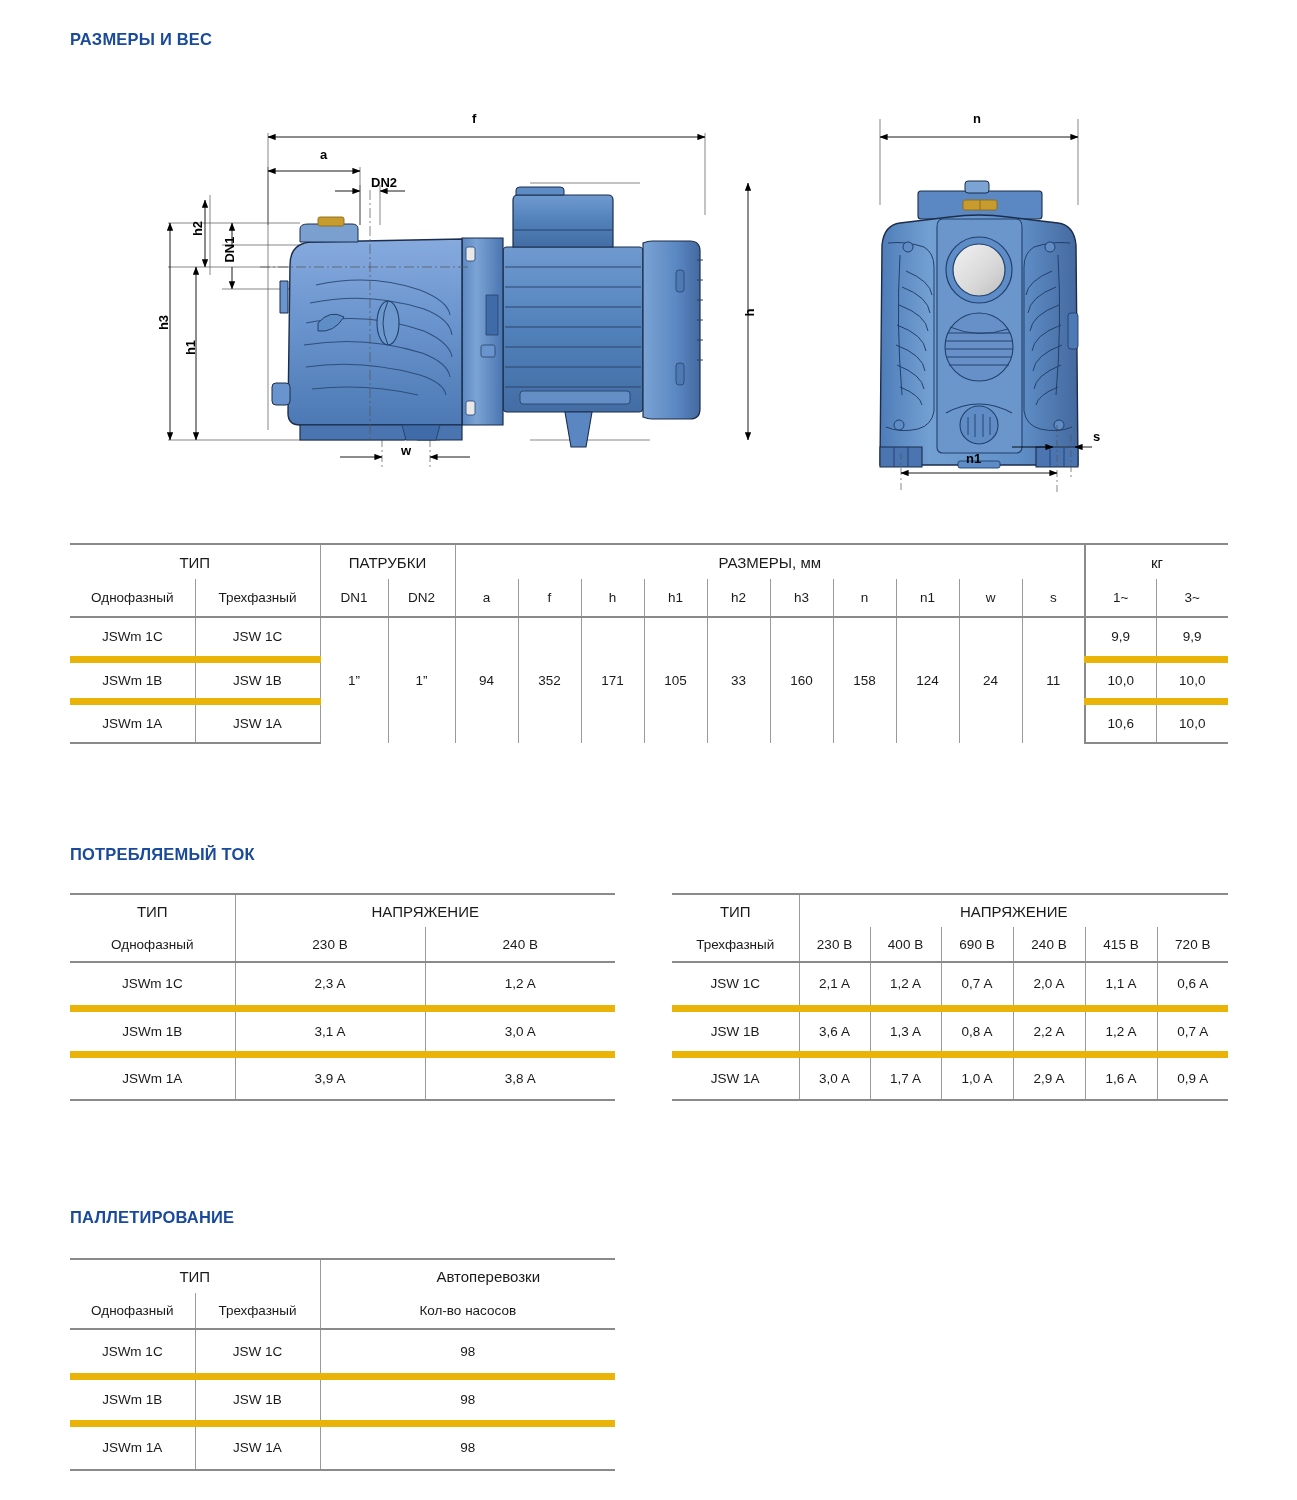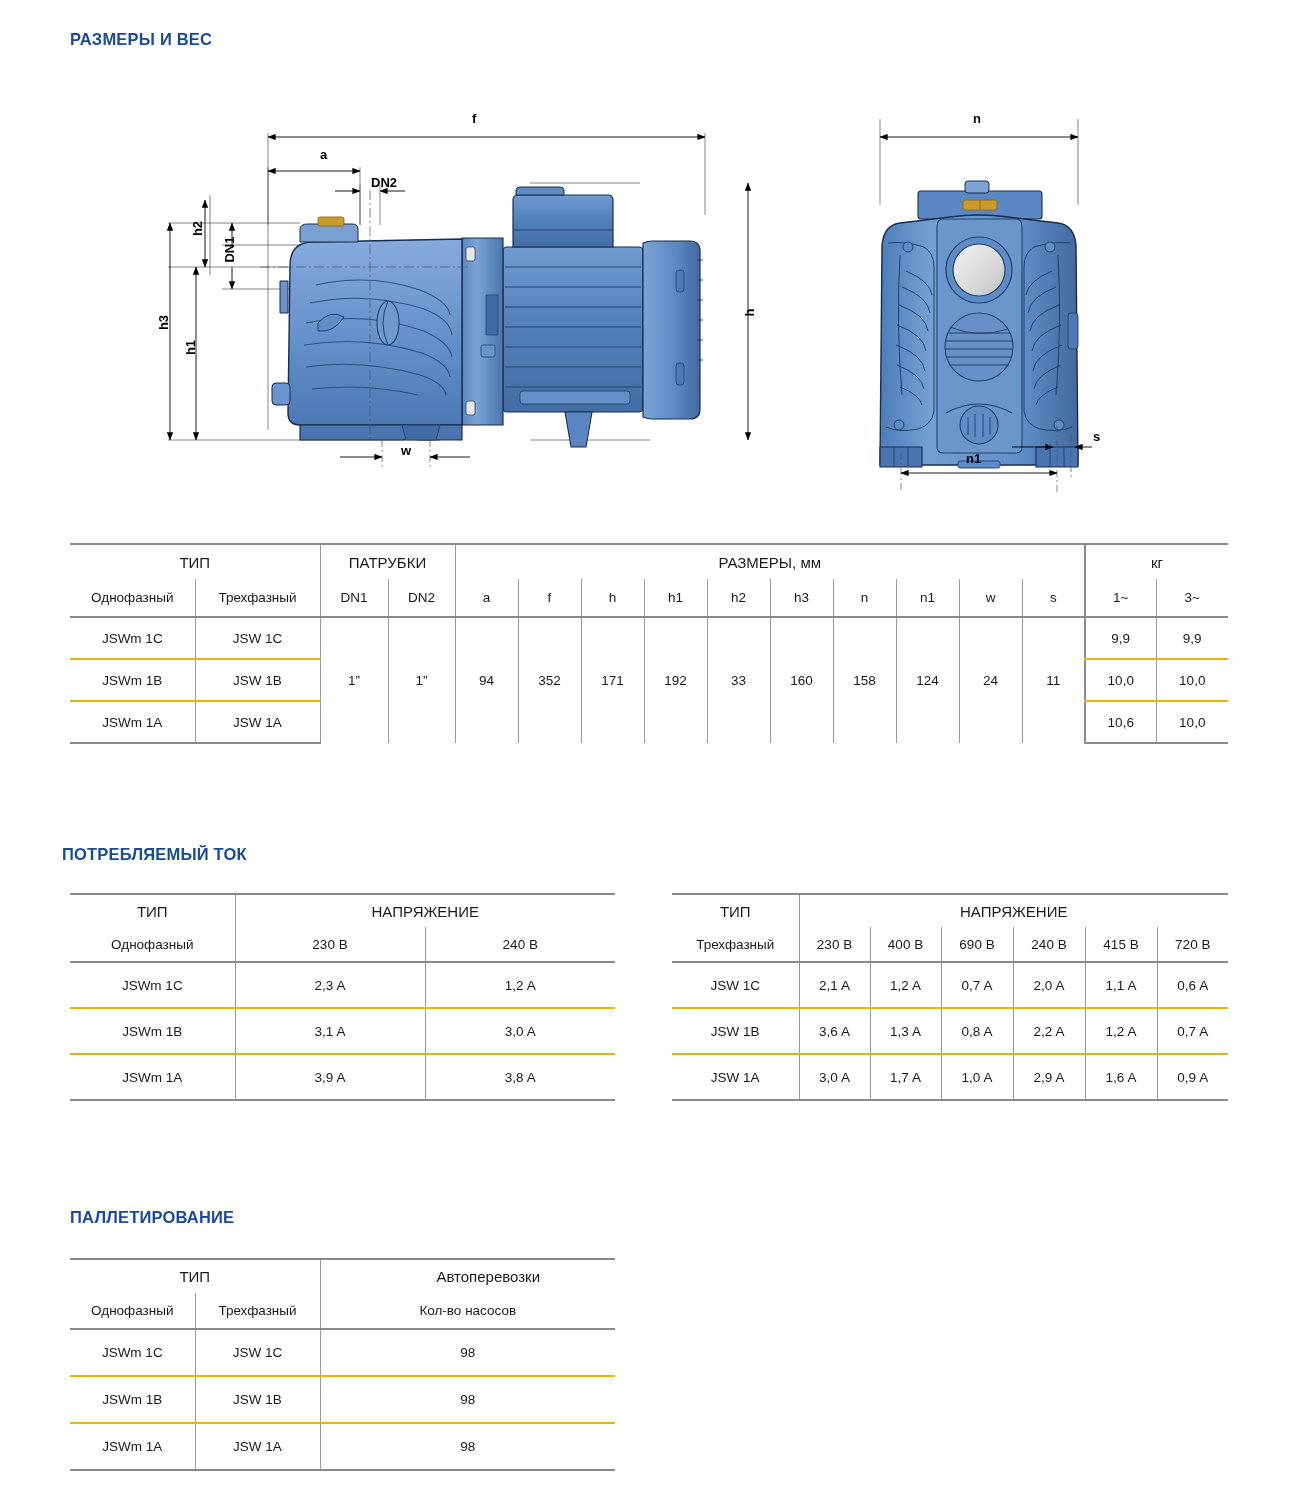--- a/index.html
+++ b/index.html
@@ -18,39 +18,39 @@
 
   
   .sec-heading {
     position: absolute;
     font-size: 16.5px;
     font-weight: bold;
     letter-spacing: .2px;
     color: #1a4a9c;
   }
   #h-dim  { left: 70px; top: 30px; }
-  #h-cur  { left: 62px; top: 845px; }
+  #h-cur  { left: 70px; top: 845px; }
   #h-pal  { left: 70px; top: 1208px; }
 
   
   table.dt {
     position: absolute;
     border-collapse: collapse;
     font-size: 13.5px;
   }
   table.dt td, table.dt th {
     padding: 0;
     text-align: center;
     vertical-align: middle;
     font-weight: normal;
     background: #fff;
   }
   .b-top    { border-top: 2.5px solid #8a8a8a; }
   .b-bot    { border-bottom: 2.5px solid #8a8a8a; }
-  .b-botthin{ border-bottom: 2px solid #eab308; }
+  .b-botthin{ border-bottom: 7px solid #eab308; }
   .b-l      { border-left: 1px solid #9a9a9a; }
   .b-l-th   { border-left: 2.5px solid #8a8a8a; }
   .bold { font-weight: bold; }
   .lft  { text-align: left; padding-left: 12px; }
   .hdr-row td { font-weight: bold; font-size: 15px; }
   .sub-row td { font-size: 13.5px; }
 
   
   .u { font-weight: normal; }
 
@@ -384,21 +384,21 @@
       </tr>
 
       <tr>
         <td class="b-botthin bold lft" style="height:42px;">JSWm 1C</td>
         <td class="b-botthin b-l bold lft">JSW 1C</td>
         <td class="b-l bold" rowspan="3">1”</td>
         <td class="b-l bold" rowspan="3">1”</td>
         <td class="b-l" rowspan="3">94</td>
         <td class="b-l" rowspan="3">352</td>
         <td class="b-l" rowspan="3">171</td>
-        <td class="b-l" rowspan="3">192</td>
+        <td class="b-l" rowspan="3">105</td>
         <td class="b-l" rowspan="3">33</td>
         <td class="b-l" rowspan="3">160</td>
         <td class="b-l" rowspan="3">158</td>
         <td class="b-l" rowspan="3">124</td>
         <td class="b-l" rowspan="3">24</td>
         <td class="b-l" rowspan="3">11</td>
         <td class="b-botthin b-l-th bold">9,9</td>
         <td class="b-botthin b-l bold">9,9</td>
       </tr>
 

